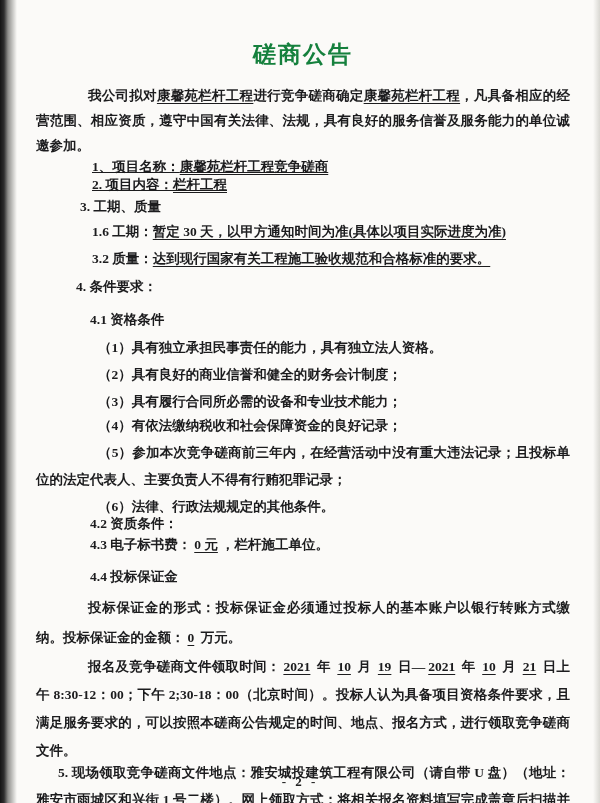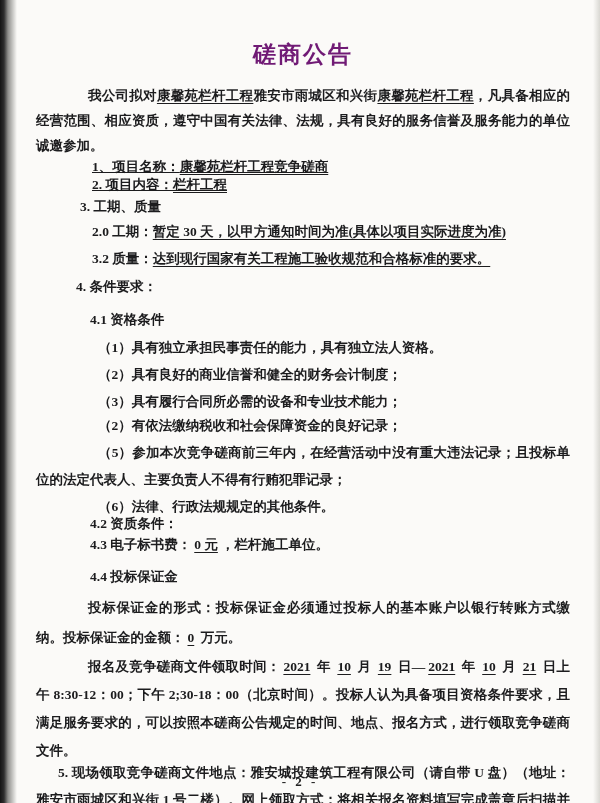--- a/index.html
+++ b/index.html
@@ -14,21 +14,21 @@
     position:absolute;left:0;top:0;bottom:0;width:18px;z-index:2;
     background:linear-gradient(to right,#141414 0px,#2e2e2e 4px,#8f8f8c 8px,rgba(251,250,248,0) 17px);
   }
   .edge-right{
     position:absolute;right:0;top:0;bottom:0;width:7px;z-index:2;
     background:linear-gradient(to left,#d9d8d3,rgba(251,250,248,0));
   }
   .content{position:absolute;left:36px;right:30px;top:0;z-index:1;}
   h1{
     font-size:23px;font-weight:700;text-align:center;
-    margin:40px 0 0 0;line-height:30px;letter-spacing:2px;color:#701a75;
+    margin:40px 0 0 0;line-height:30px;letter-spacing:2px;color:#15803d;
   }
   p{margin:0;font-size:13.5px;}
   .b{font-weight:700;}
   .u{text-decoration:underline;text-decoration-thickness:1px;text-underline-offset:3px;}
   .blank{padding:0 3px;}
   #intro{margin-top:13px;line-height:25px;text-indent:52px;text-align:justify;font-weight:600;}
   .item{margin-left:56px;line-height:18px;font-weight:700;text-decoration:underline;}
   #item1{margin-top:0;}
   #item2{margin-top:0;}
   #h3{margin-top:4px;margin-left:44px;line-height:18px;font-weight:700;}
@@ -55,40 +55,40 @@
 <body>
 
 <div class="paper">
   <div class="edge-left"></div>
   <div class="edge-right"></div>
 
   <div class="content">
 
     <h1>磋商公告</h1>
 
-    <p id="intro"><span>我公司拟对</span><span class="b u">康馨苑栏杆工程</span><span>雅安市雨城区和兴街</span><span class="b u">康馨苑栏杆工程</span><span>，凡具备相应的经营范围、相应资质，遵守中国有关法律、法规，具有良好的服务信誉及服务能力的单位诚邀参加。</span></p>
+    <p id="intro"><span>我公司拟对</span><span class="b u">康馨苑栏杆工程</span><span>进行竞争磋商确定</span><span class="b u">康馨苑栏杆工程</span><span>，凡具备相应的经营范围、相应资质，遵守中国有关法律、法规，具有良好的服务信誉及服务能力的单位诚邀参加。</span></p>
 
     <p id="item1" class="item"><span>1、项目名称：</span><span class="u">康馨苑栏杆工程竞争磋商</span></p>
 
     <p id="item2" class="item"><span>2.  项目内容：</span><span class="u">栏杆工程</span></p>
 
     <p id="h3">3. 工期、质量</p>
 
-    <p id="s31"><span>2.0 工期：</span><span class="u">暂定 30 天，以甲方通知时间为准(具体以项目实际进度为准)</span></p>
+    <p id="s31"><span>1.6 工期：</span><span class="u">暂定 30 天，以甲方通知时间为准(具体以项目实际进度为准)</span></p>
 
     <p id="s32"><span>3.2 质量：</span><span class="u">达到现行国家有关工程施工验收规范和合格标准的要求。 </span></p>
 
     <p id="h4">4. 条件要求：</p>
 
     <p id="s41">4.1 资格条件</p>
 
     <p id="c1" class="cond"><span>（1）具有独立承担民事责任的能力，具有独立法人资格。</span></p>
     <p id="c2" class="cond"><span>（2）具有良好的商业信誉和健全的财务会计制度；</span></p>
     <p id="c3" class="cond"><span>（3）具有履行合同所必需的设备和专业技术能力；</span></p>
-    <p id="c4" class="cond"><span>（2）有依法缴纳税收和社会保障资金的良好记录；</span></p>
+    <p id="c4" class="cond"><span>（4）有依法缴纳税收和社会保障资金的良好记录；</span></p>
     <p id="c5" class="cond"><span>（5）参加本次竞争磋商前三年内，在经营活动中没有重大违法记录；且投标单位的法定代表人、主要负责人不得有行贿犯罪记录；</span></p>
     <p id="c6" class="cond"><span>（6）法律、行政法规规定的其他条件。</span></p>
 
     <p id="s42">4.2 资质条件：</p>
 
 
     <p id="s43"><span>4.3 电子标书费：</span><span class="u blank">0 元</span><span>，栏杆施工单位。</span></p>
 
     <p id="s44">4.4 投标保证金</p>
 

